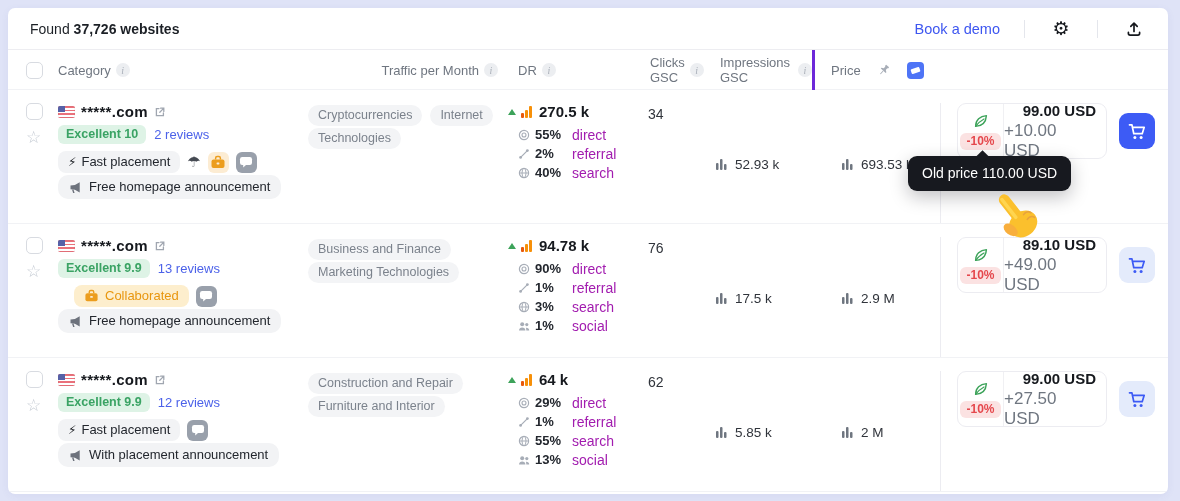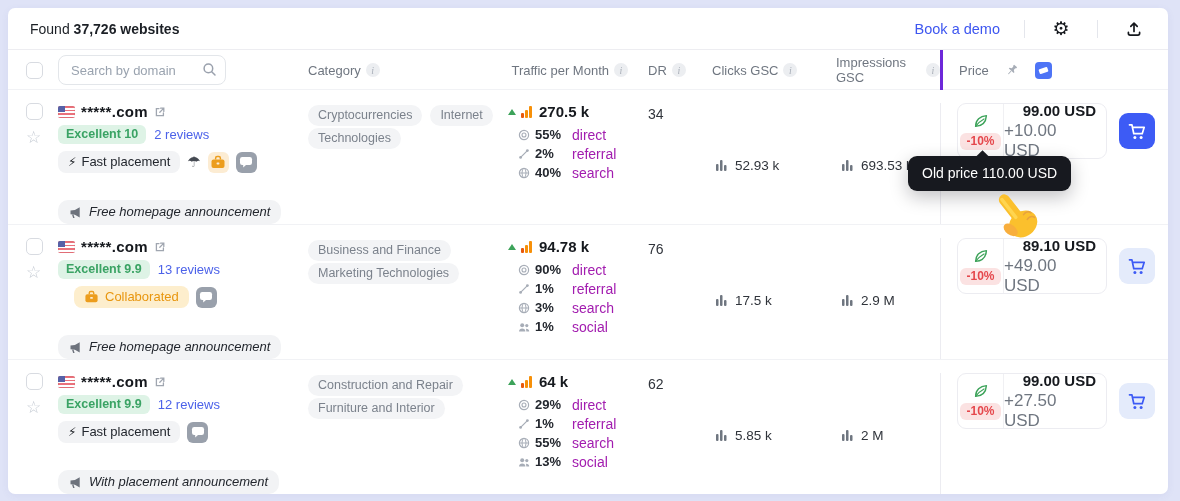--- a/index.html
+++ b/index.html
@@ -75,21 +75,21 @@
   .pill-rating { background:#def3e6; color:#3aa364; font-size:12.5px; font-weight:bold; padding:2px 8px 3px; border-radius:6px; }
   .reviews { color:#4c62e9; font-size:13px; cursor:pointer; text-decoration:none; }
   .badge-line { display:flex; align-items:center; gap:7px; margin-top:7px; }
   .pill-gray { background:#f2f3f5; color:#23272e; font-size:13px; padding:3px 10px 4px; border-radius:8px; display:inline-flex; align-items:center; gap:5px; }
   .bolt { font-size:12px; color:#15181d; font-family:"DejaVu Sans",sans-serif; }
   .pill-orange { background:#fdeecd; color:#e8960f; font-size:13px; padding:3px 10px 4px; border-radius:8px; display:inline-flex; align-items:center; gap:6px;margin-left:16px; }
   .sq-icon { width:21px; height:21px; border-radius:6px; display:inline-flex; align-items:center; justify-content:center; flex:none; cursor:pointer; }
   .sq-chat { background:#99a0ab; }
   .sq-case { background:#fcecd3; }
   .umbrella { font-size:15px; color:#454a52; line-height:1; font-family:"DejaVu Sans",sans-serif; cursor:pointer; }
-  .ann-line { margin-top:27px;font-style:italic; }
+  .ann-line { margin-top:2px; }
   .pill-ann { background:#f2f3f5; color:#23272e; font-size:13px; padding:4px 11px 5px; border-radius:10px; display:inline-flex; align-items:center; gap:7px; }
   
   .cats { display:block; width:182px; line-height:22px; }
   .cat-pill {
     background:#f3f4f6; color:#7b828c; font-size:12.5px; padding:3px 10px 4px;
     border-radius:14px; margin-right:4px;
     -webkit-box-decoration-break:clone; box-decoration-break:clone;
   }
   
   .traffic-value { display:flex; align-items:center; gap:5px; padding-left:4px; }
@@ -220,29 +220,20 @@
         </svg>
       </button>
     </div>
   </div>
 
   <div class="grid-row thead">
     <div class="th">
         <span class="checkbox"></span>
       </div>
     <div class="th">
-      <span class="search-wrap">
-        <input class="search-input" placeholder="Search by domain" style="">
-        <svg class="search-icon" width="15" height="15" viewBox="0 0 15 15">
-          <circle cx="6.4" cy="6.4" r="4.3" fill="none" stroke="#9aa1ad" stroke-width="1.5"></circle>
-          <line x1="9.7" y1="9.7" x2="13" y2="13" stroke="#9aa1ad" stroke-width="1.5" stroke-linecap="round"></line>
-        </svg>
-      </span>
-    </div>
-    <div class="th">
       <span>Category</span>
       <span class="info-i">i</span>
     </div>
     <div class="th th-traffic">
       <span>Traffic per Month</span>
       <span class="info-i">i</span>
     </div>
     <div class="th th-dr">
       <span>DR</span>
       <span class="info-i">i</span>

